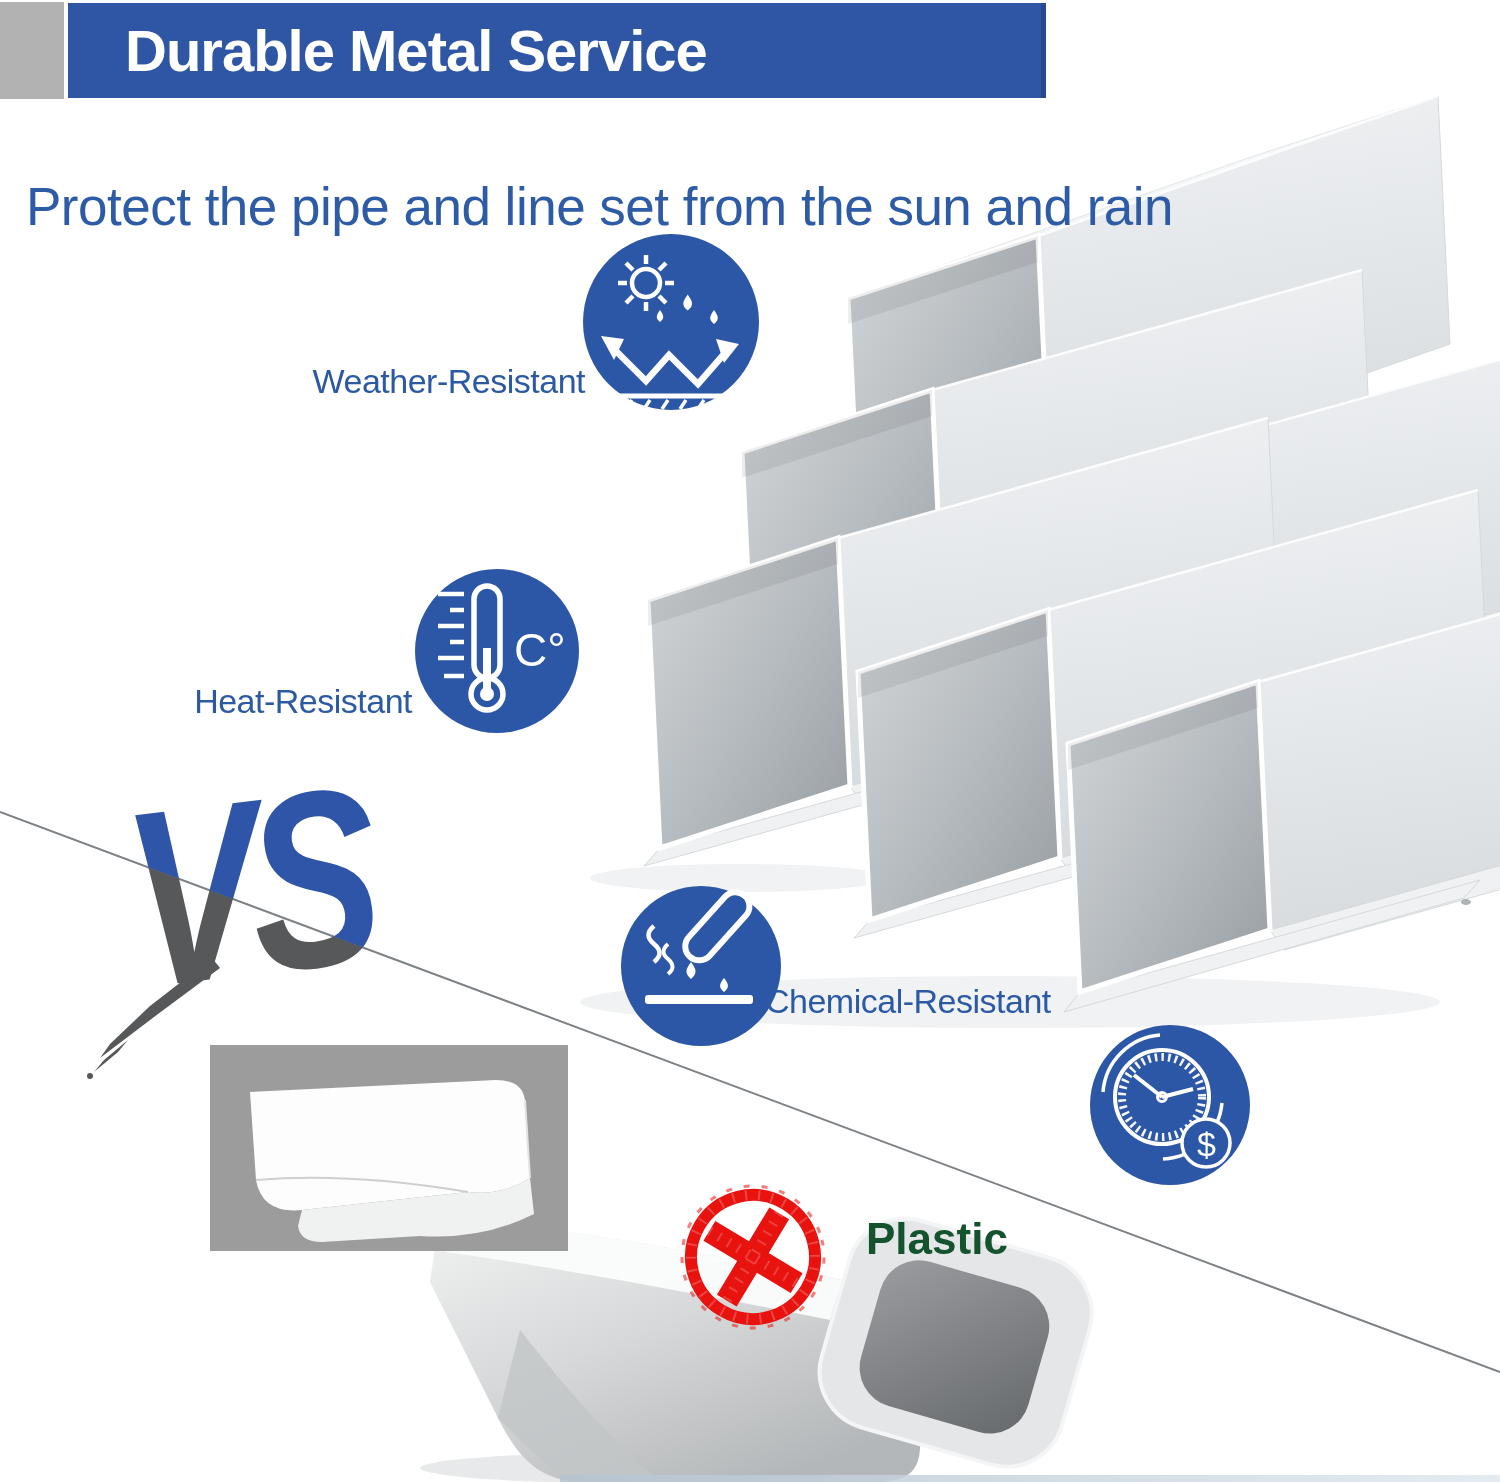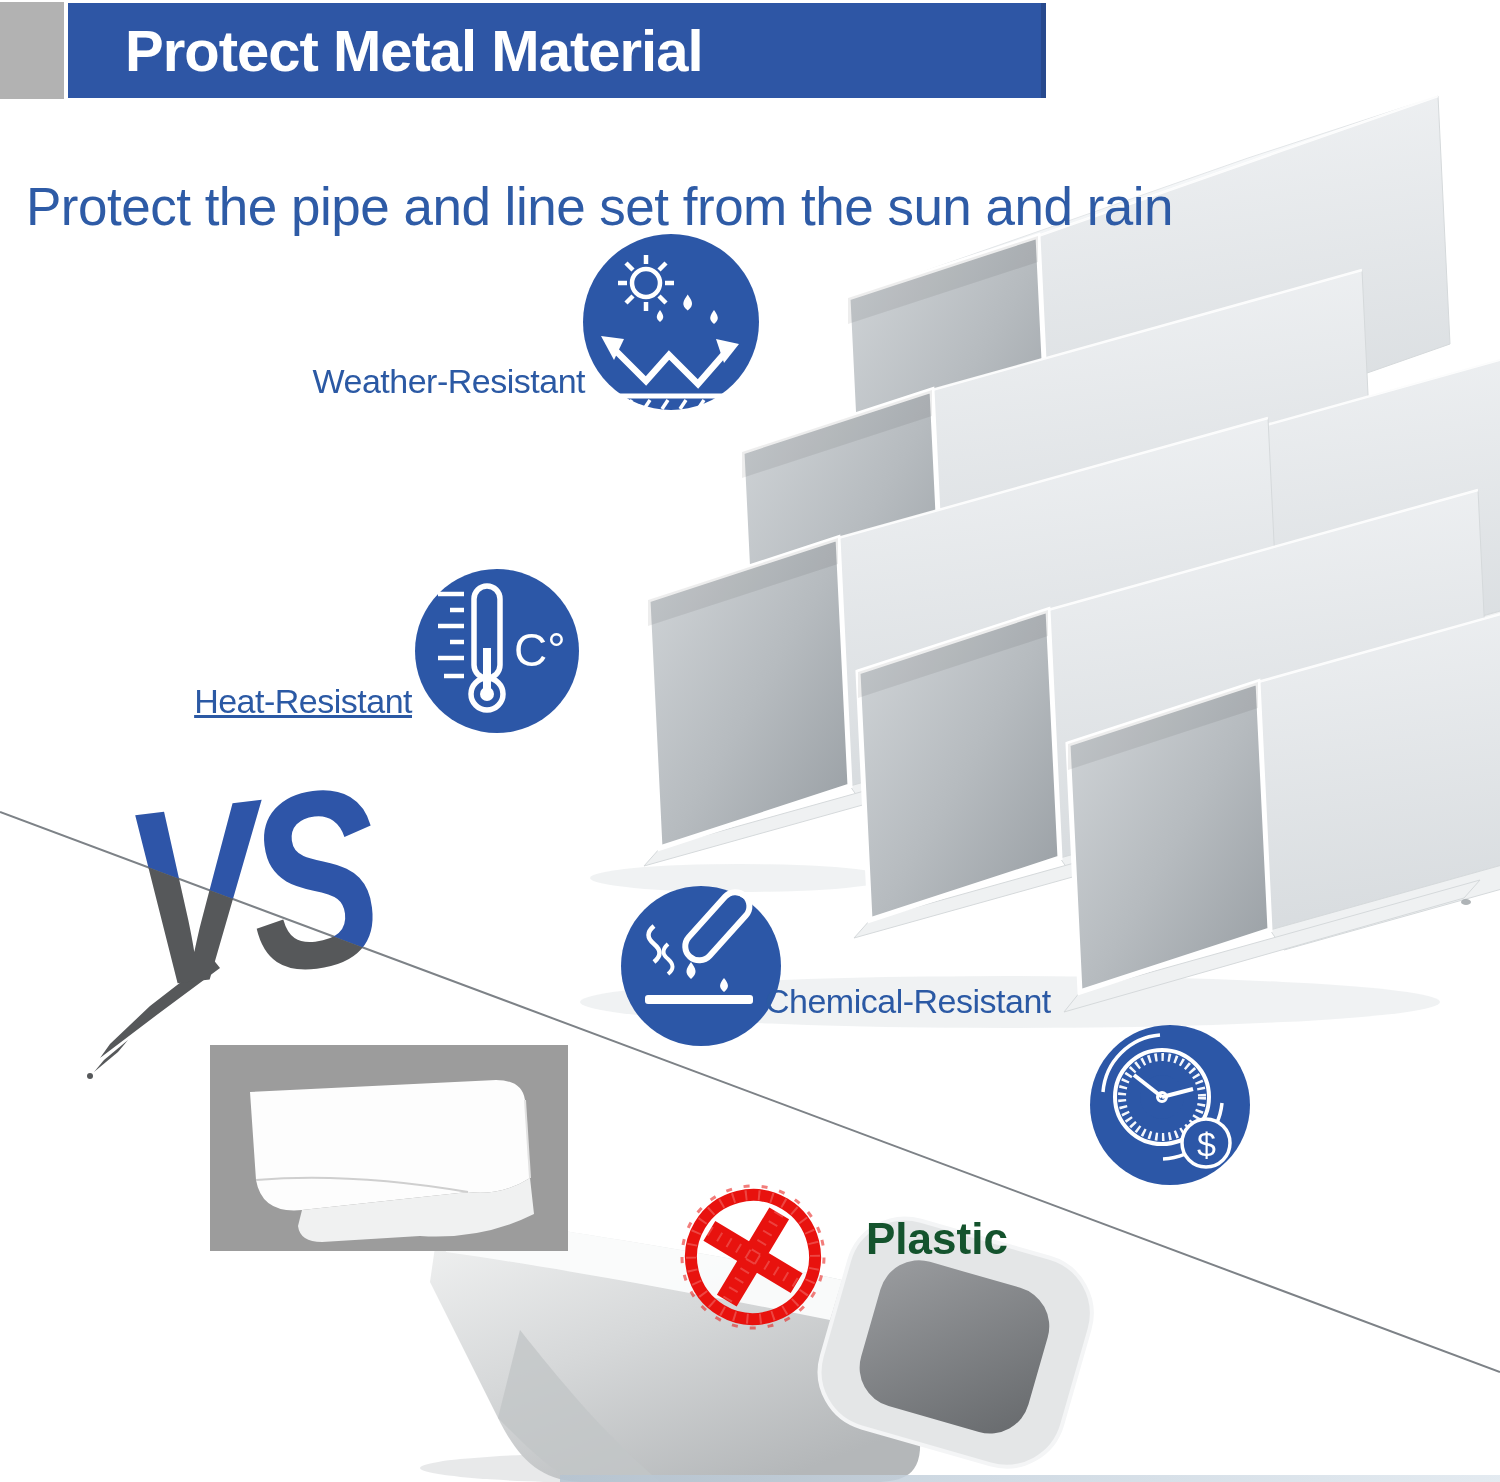--- a/index.html
+++ b/index.html
@@ -8,21 +8,21 @@
   .stage svg{position:absolute;left:0;top:0;}
   .gray-square{position:absolute;left:0;top:2px;width:64px;height:97px;background:#b2b2b2;}
   .header-bar{position:absolute;left:68px;top:3px;width:973px;height:95px;background:#2e56a5;
               border-right:5px solid #27498d;display:flex;align-items:center;}
   .header-bar .title{color:#ffffff;font-weight:bold;font-size:58px;letter-spacing:-1px;padding-left:57px;
                      white-space:nowrap;}
   .subtitle{position:absolute;left:26px;top:176px;font-size:53px;color:#2e5ba6;letter-spacing:-0.5px;
             white-space:nowrap;}
   .feat-label{position:absolute;font-size:34px;color:#2b59a4;letter-spacing:-0.5px;white-space:nowrap;text-align:right;}
   .lbl-weather{right:915px;top:362px;text-align:left;}
-  .lbl-heat{right:1088px;top:682px;text-align:right;text-decoration:underline;}
+  .lbl-heat{right:1088px;top:682px;text-align:right;}
   .lbl-chemical{left:765px;top:982px;}
   .lbl-long{left:1240px;top:1150px;}
   .lbl-plastic{position:absolute;left:866px;top:1214px;font-size:44px;font-weight:bold;color:#14532d;
                white-space:nowrap;}
   .bottom-strip{position:absolute;left:560px;top:1475px;width:940px;height:7px;
                 background:linear-gradient(to right,#b5c4d2,#dfe7ee);opacity:.85;}
 </style>
 </head>
 <body>
 
@@ -244,21 +244,21 @@
       <circle cx="1162" cy="1097" r="4.5" fill="none" stroke="#ffffff" stroke-width="3"></circle>
       <path d="M1103,1092 A62 62 0 0 1 1160,1035" fill="none" stroke="#ffffff" stroke-width="3.5"></path>
       <path d="M1222,1103 A62 62 0 0 1 1163,1159" fill="none" stroke="#ffffff" stroke-width="3.5"></path>
       <circle cx="1206" cy="1143" r="24" fill="#2c57a7" stroke="#ffffff" stroke-width="3.5"></circle>
       <text x="1197" y="1156" font-family="Liberation Sans, sans-serif" font-size="34" fill="#ffffff">$</text>
     </g>
   </svg>
 
   <div class="gray-square"></div>
   <div class="header-bar">
-    <span class="title">Protect Metal Material</span>
+    <span class="title">Durable Metal Service</span>
   </div>
   <div class="subtitle">Protect the pipe and line set from the sun and rain</div>
 
   <div class="feat-label lbl-weather">Weather-Resistant</div>
   <div class="feat-label lbl-heat">Heat-Resistant</div>
   <div class="feat-label lbl-chemical">Chemical-Resistant</div>
 
   <div class="lbl-plastic">Plastic</div>
 
   <div class="bottom-strip"></div>

